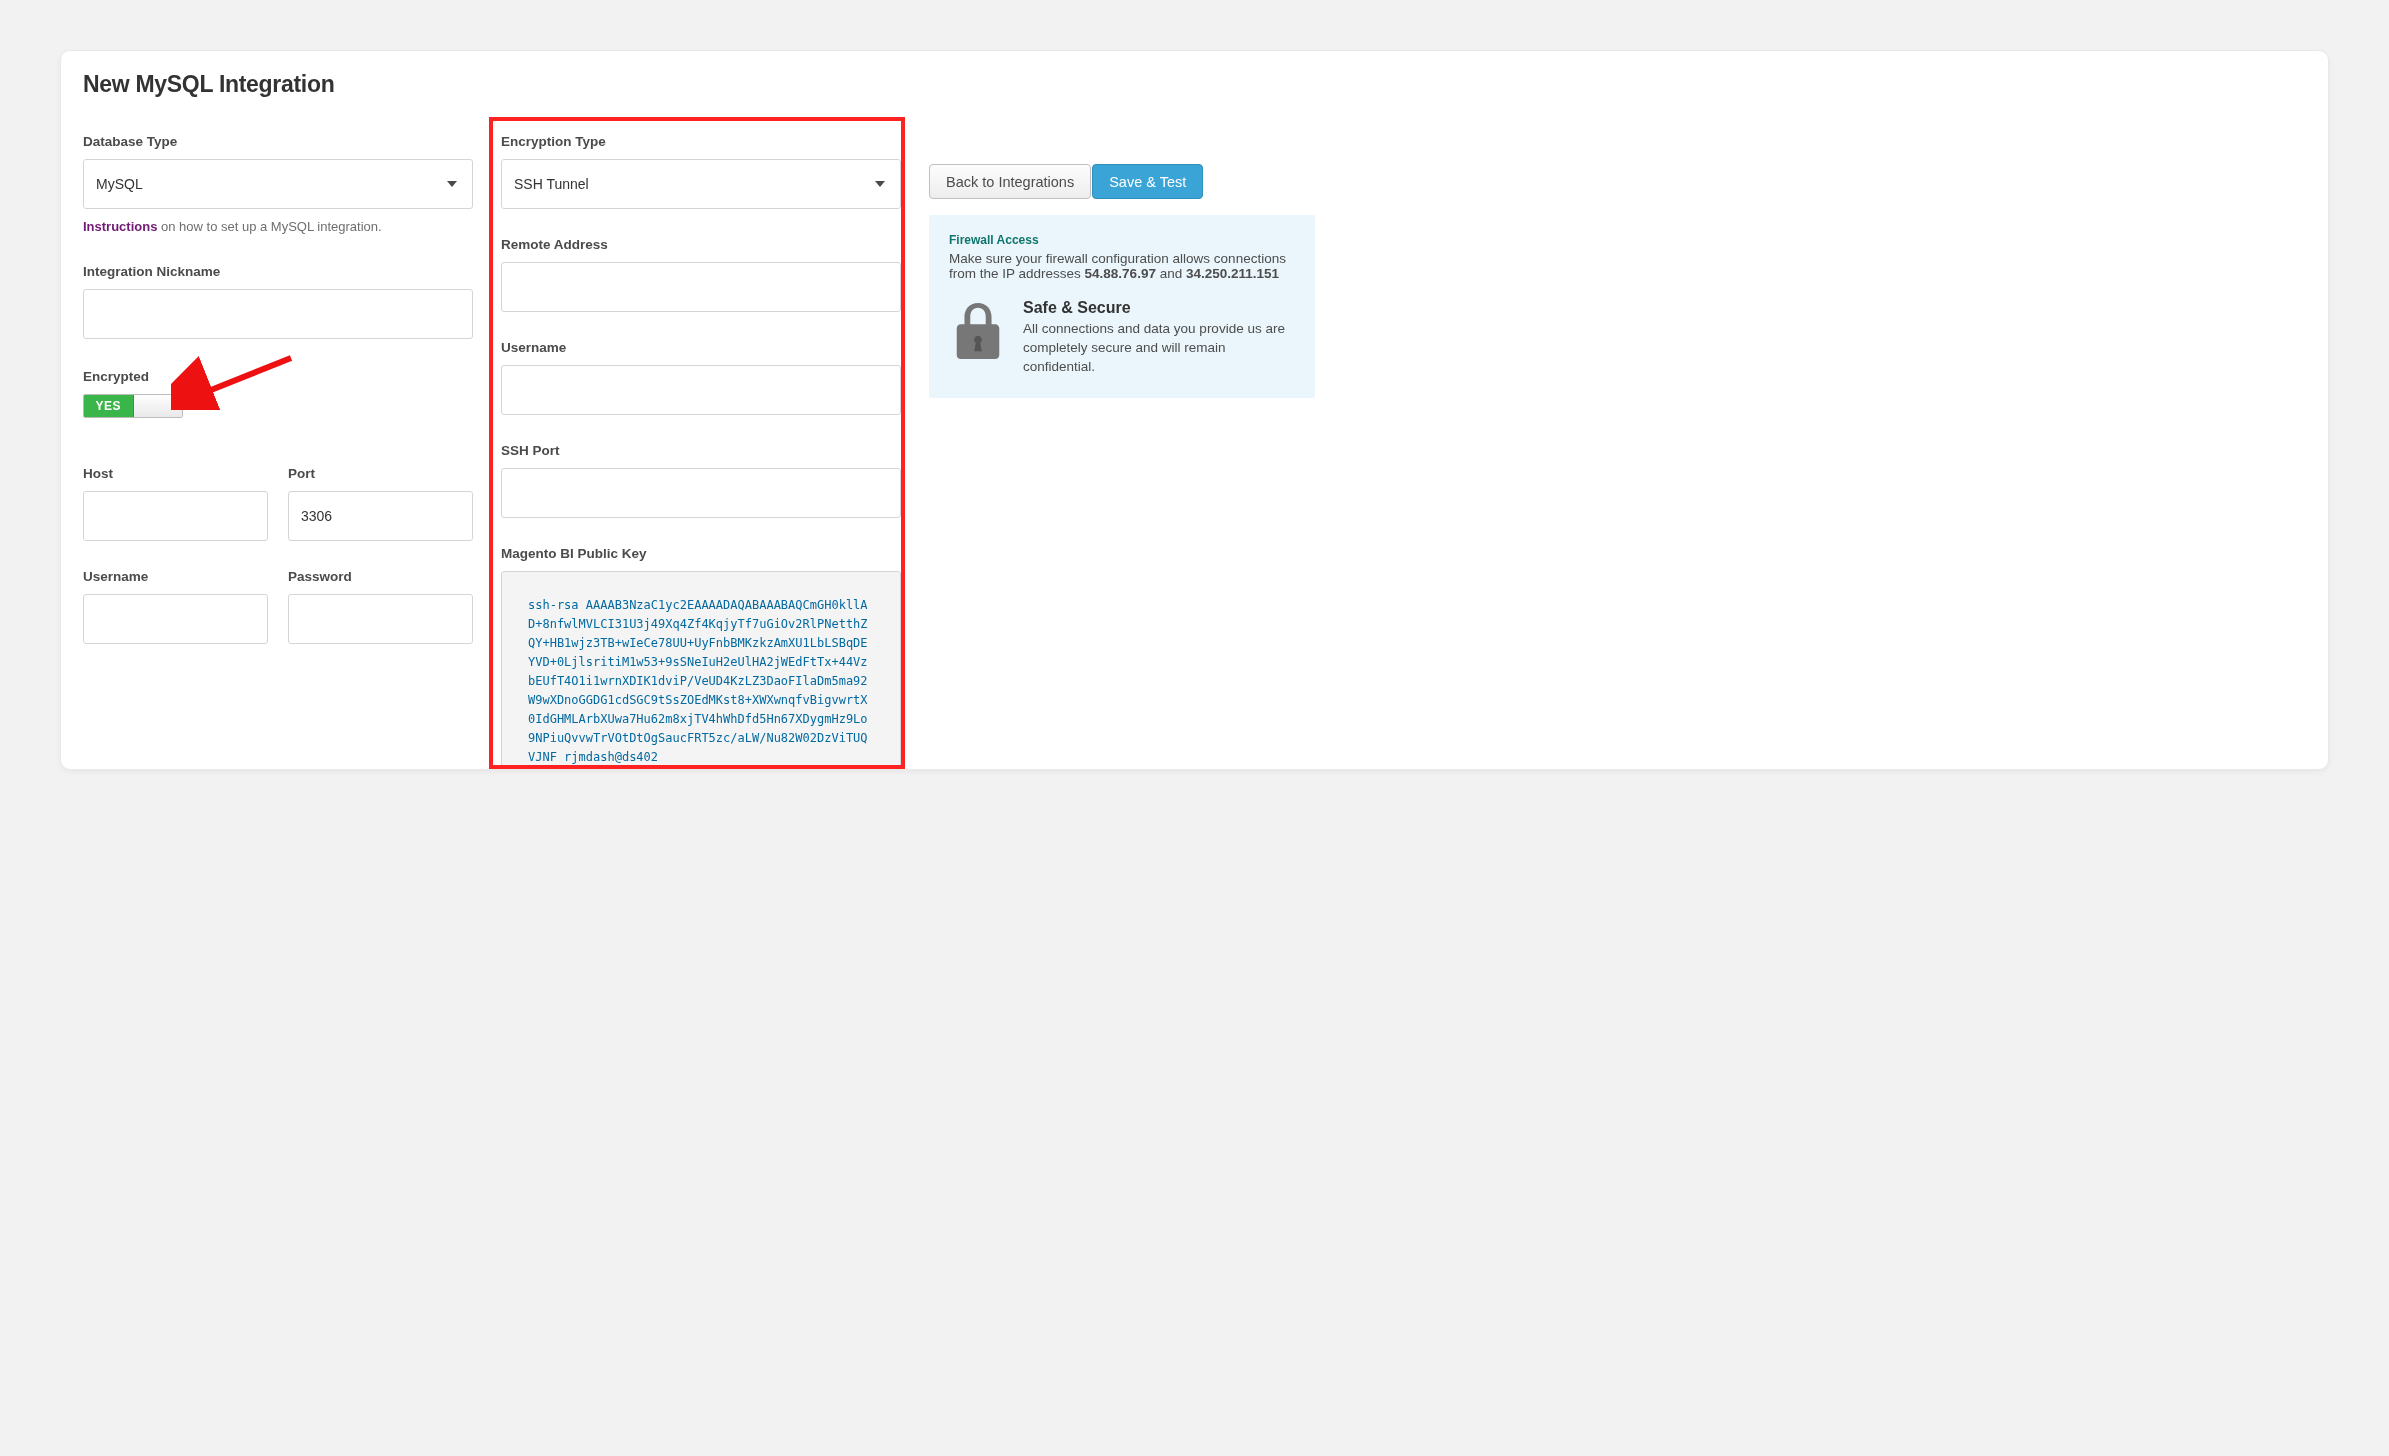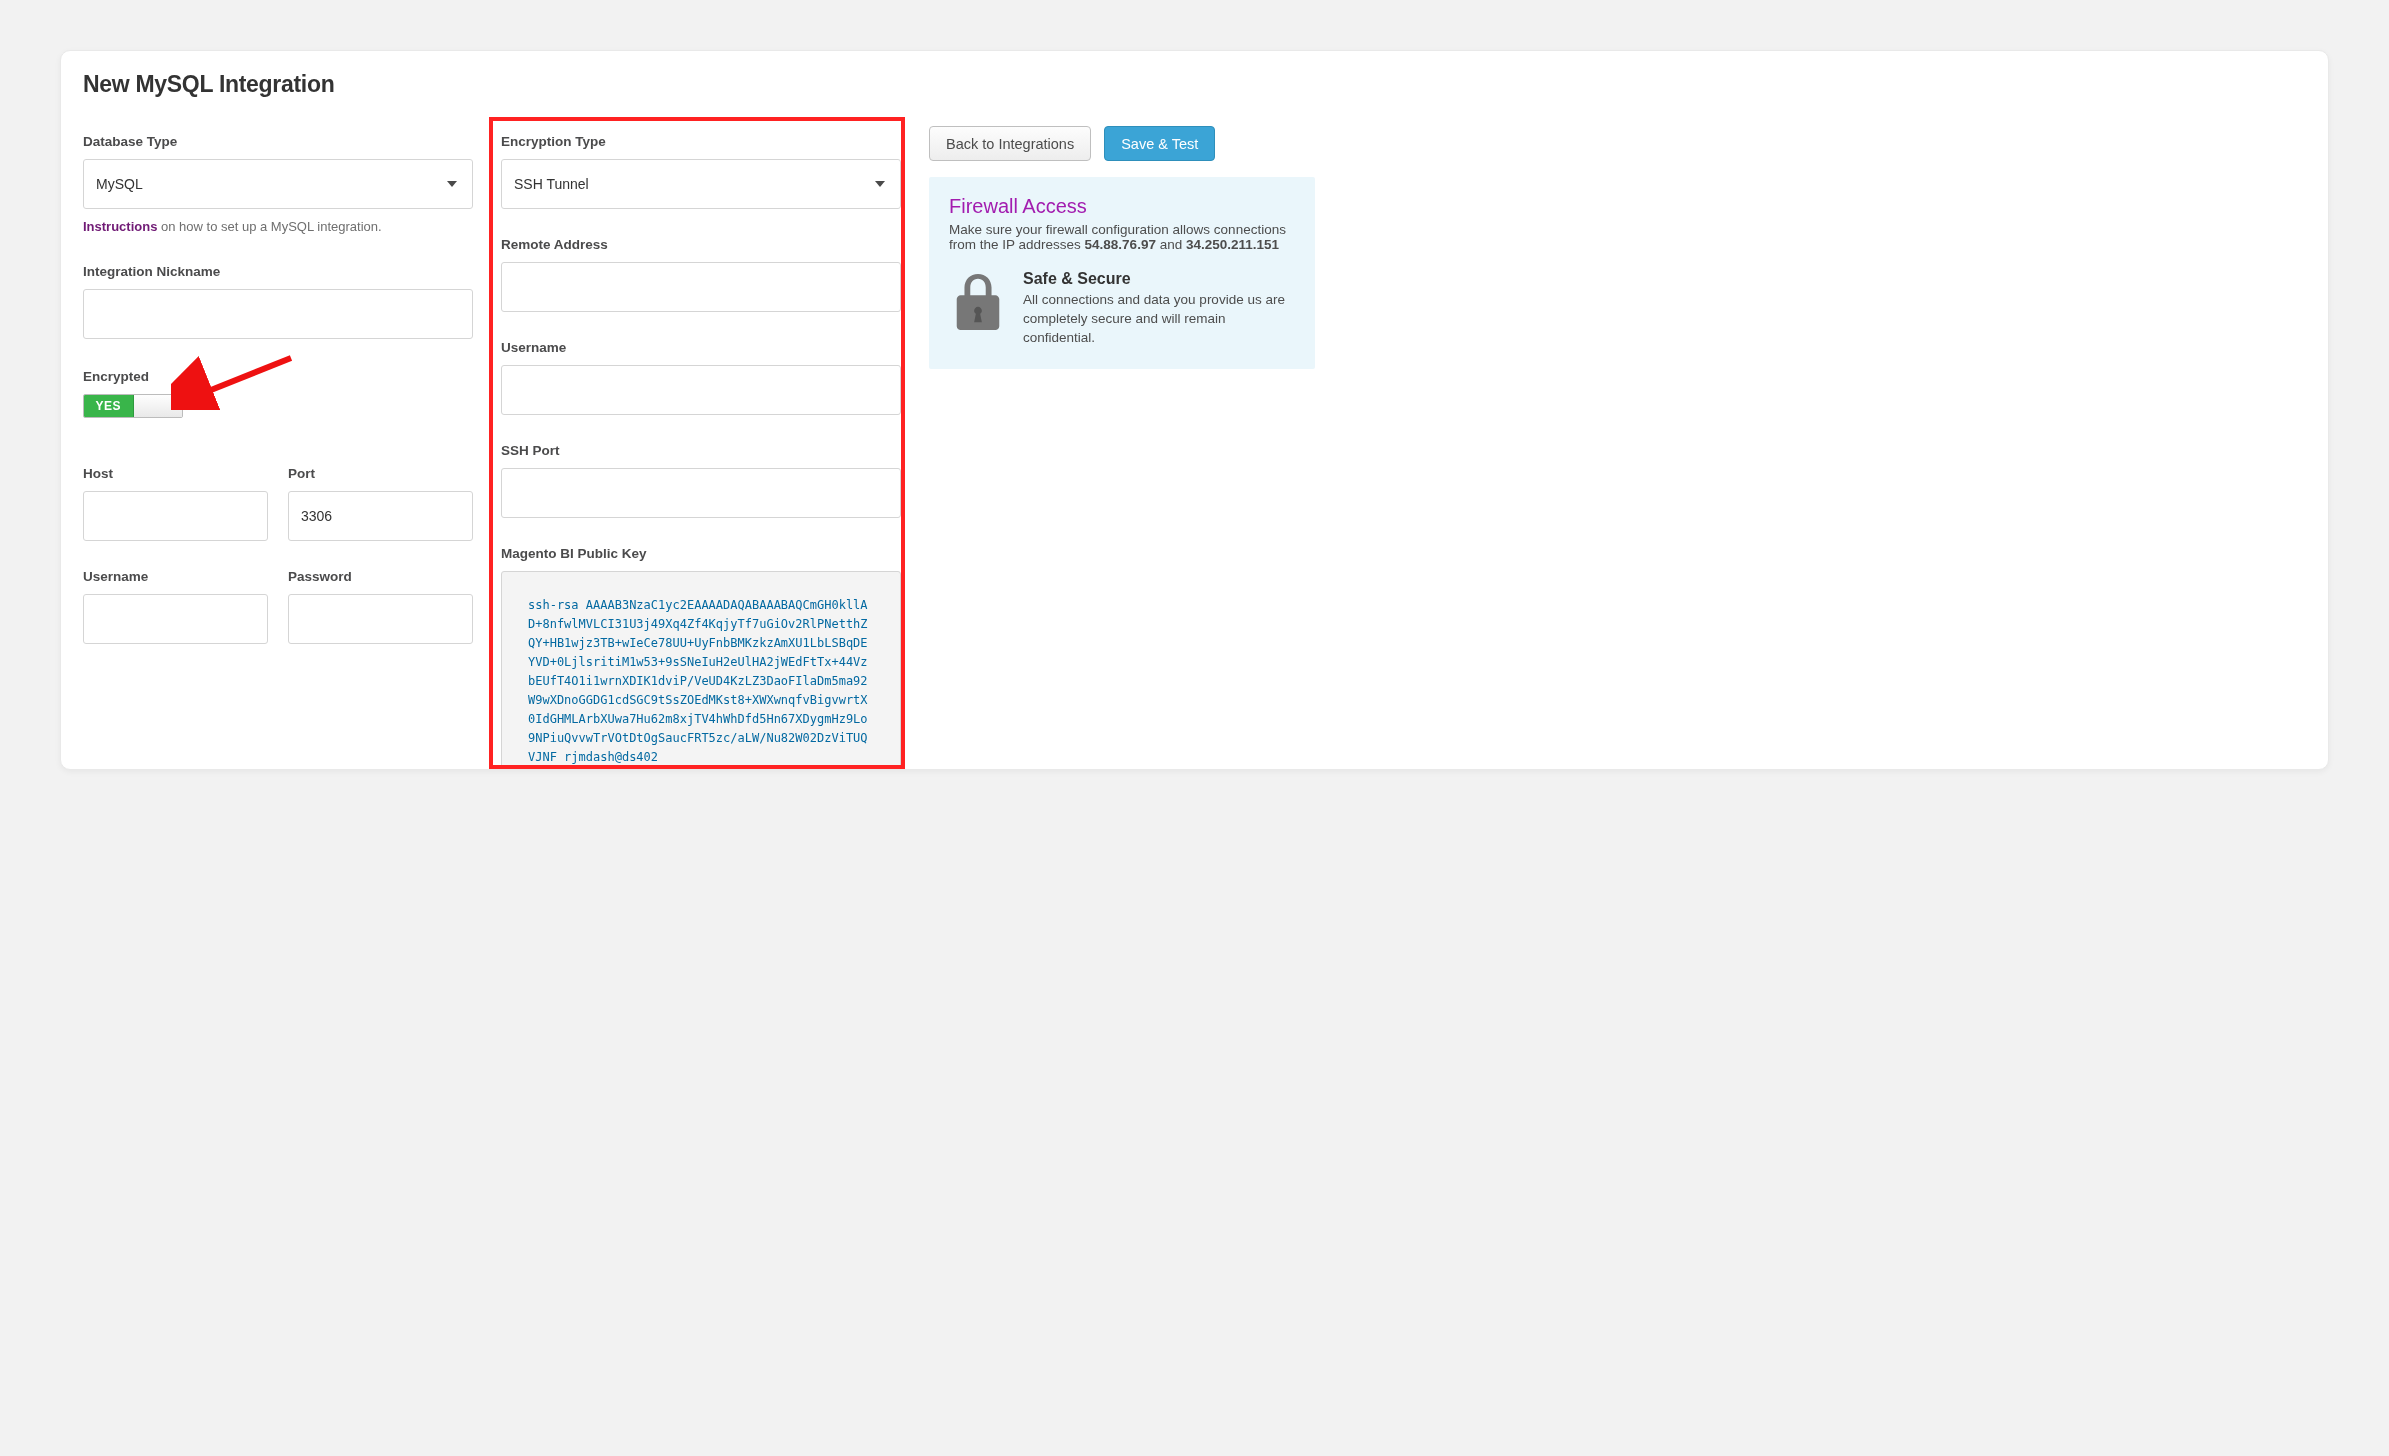--- a/index.html
+++ b/index.html
@@ -85,37 +85,37 @@
 
   
   .keybox {
     border:1px solid #d5d5d5; background:#f4f4f4; border-radius:3px;
     padding:24px 26px; font-family:Menlo, Consolas, monospace;
     font-size:12px; line-height:19px; word-break:break-all; color:#0369a1;
     height:230px; overflow:hidden;
   }
 
   
-  .btn-row { display:flex; gap:13px; margin-bottom:16px; }
+  .btn-row { display:flex; gap:1px; margin-bottom:16px;margin-top:38px; }
   .btn {
     height:35px; padding:0 16px; border-radius:4px; font-size:14.5px;
     display:inline-flex; align-items:center; cursor:pointer;
   }
   .btn-grey {
     background:linear-gradient(#fdfdfd,#ededed); border:1px solid #bfbfbf;
     color:#4c4c4c;
   }
   .btn-blue {
     background:#3ba4d6; border:1px solid #2e8fbb; color:#fff;
   }
 
   .info-card {
     background:#eaf6fb; border-radius:2px; padding:18px 20px 22px;
   }
-  .info-title { font-weight:400; font-size:20px; margin:0 0 4px; color:#a21caf; }
+  .info-title { font-weight:700; font-size:12px; margin:0 0 4px; color:#0f766e; }
   .info-text  { font-size:13.5px; line-height:15px; color:#4d4d4d; }
   .info-text b { font-weight:700; }
 
   .secure-row { display:flex; gap:16px; margin-top:18px; align-items:flex-start; }
   .lock-svg { flex:0 0 58px; }
   .secure-title { font-weight:700; font-size:16px; color:#333; margin:0 0 2px; }
   .secure-text  { font-size:13.5px; line-height:19px; color:#4d4d4d; }
 </style>
 </head>
 <body>

